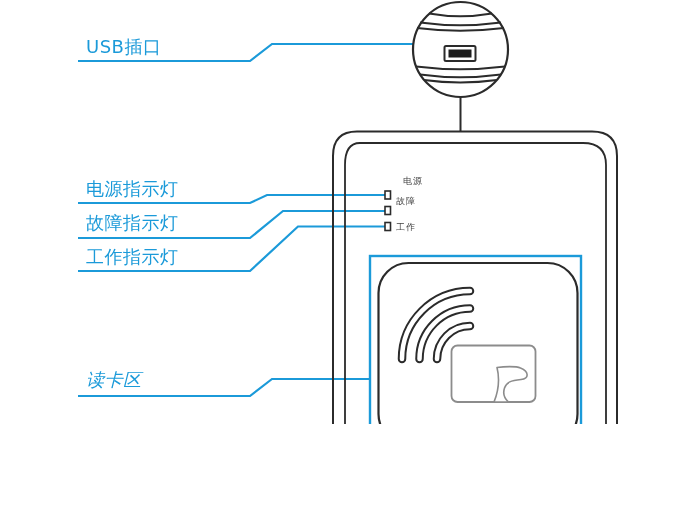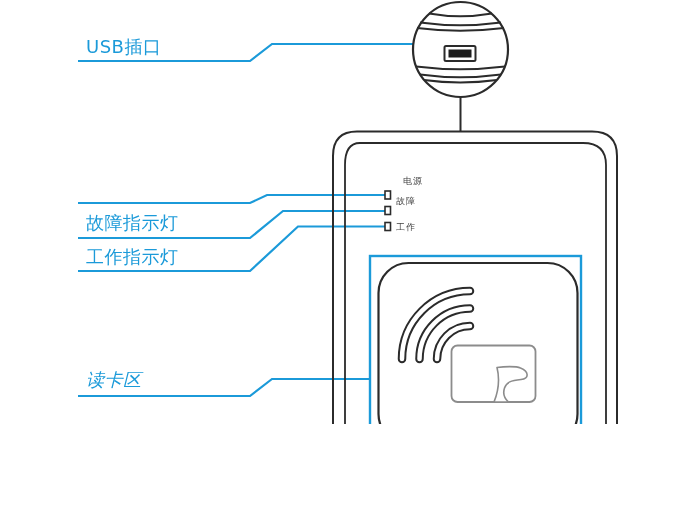--- a/index.html
+++ b/index.html
@@ -73,20 +73,21 @@
 
     <g>
       <rect x="451.5" y="345.5" width="84" height="56.5" rx="6" fill="#fff" stroke="var(--gray,#8c8c8c)" stroke-width="1.8"></rect>
       <path d="M497,367.5 C504,366.5 516,366 520.5,368 C529,371.5 529.5,378.5 521,379.5
                C511,380.5 506.5,382 504.5,388 C502.5,394 504,398 508.5,402
                L494,402 C499,389.5 499.5,377.5 497,367.5 Z" fill="#fff" stroke="var(--gray,#8c8c8c)" stroke-width="1.6" stroke-linejoin="round"></path>
     </g>
   </svg>
 
   <div class="callout-label" style="left:86px;top:36px;">USB插口</div>
+  <div class="callout-label" style="left:86px;top:178px;">电源指示灯</div>
   <div class="callout-label" style="left:86px;top:212px;">故障指示灯</div>
   <div class="callout-label" style="left:86px;top:246px;">工作指示灯</div>
   <div class="callout-label" style="left:86px;top:369px;font-style:italic;">读卡区</div>
 
   <div class="led-label" style="left:396px;top:176px;padding-left:7px;">电源</div>
   <div class="led-label" style="left:396px;top:196px;">故障</div>
   <div class="led-label" style="left:396px;top:222px;font-family:Liberation Serif, serif;">工作</div>
 </div>
 
 </body></html>

